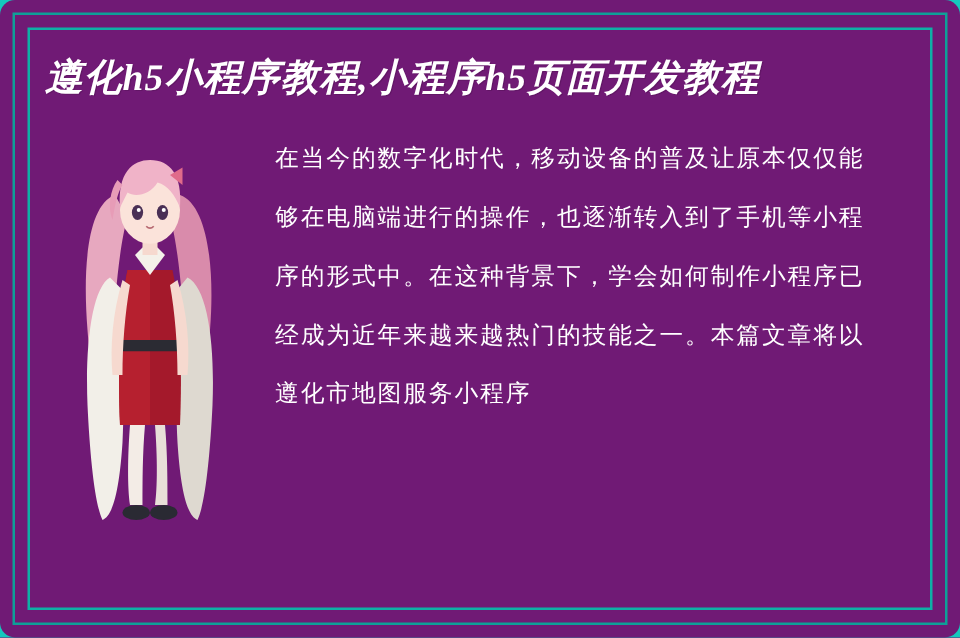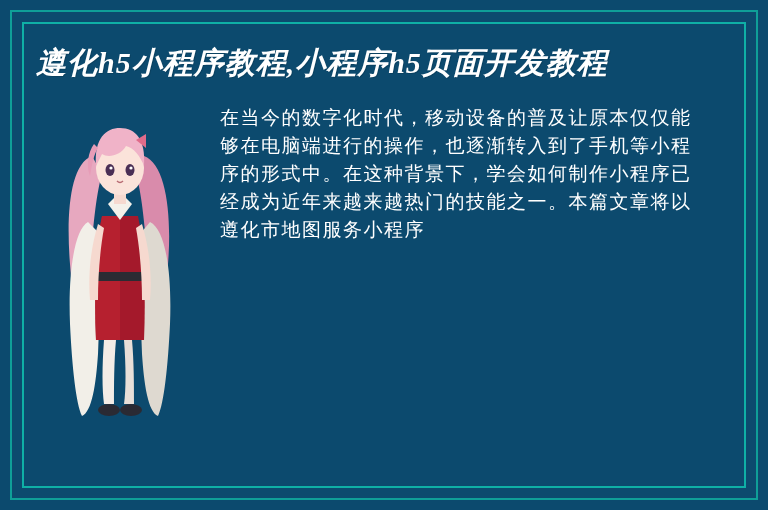--- a/index.html
+++ b/index.html
@@ -10,22 +10,23 @@
     width: 768px;
     height: 510px;
     background: #14c9bd;
     font-family: "Liberation Sans", sans-serif;
     overflow: hidden;
   }
   .page {
     position: relative;
     width: 768px;
     height: 510px;
-    background: #0c4a6e;
+    background: #701a75;
     box-sizing: border-box;
+    border-radius: 12px;
   }
   .outer-border {
     position: absolute;
     left: 10px;
     top: 10px;
     right: 10px;
     bottom: 10px;
     border: 2px solid #0f9f98;
     box-sizing: border-box;
   }
@@ -68,21 +69,21 @@
     height: 320px;
     position: relative;
     margin-left: 4px;
     margin-top: 4px;
   }
   .article {
     margin-left: 20px;
     padding-top: 4px;
     font-family: "Liberation Serif", serif;
     font-size: 19px;
-    line-height: 28px;
+    line-height: 47px;
     color: #ffffff;
     letter-spacing: 1.5px;
     max-width: 490px;
     overflow: hidden;
     max-height: 320px;
   }
   
   .fig-svg { display: block; }
 </style>
 </head>

